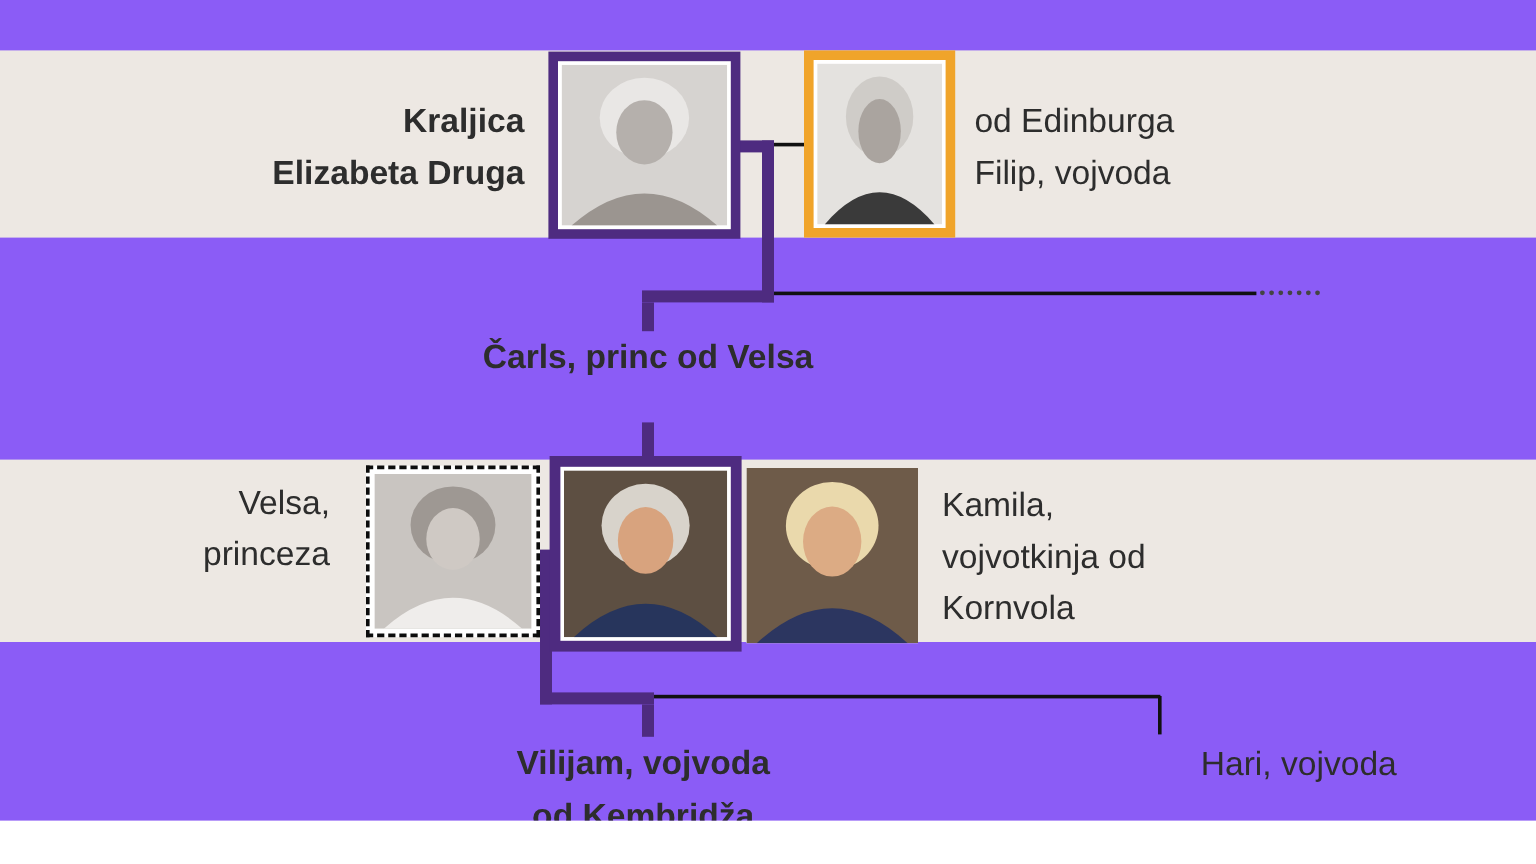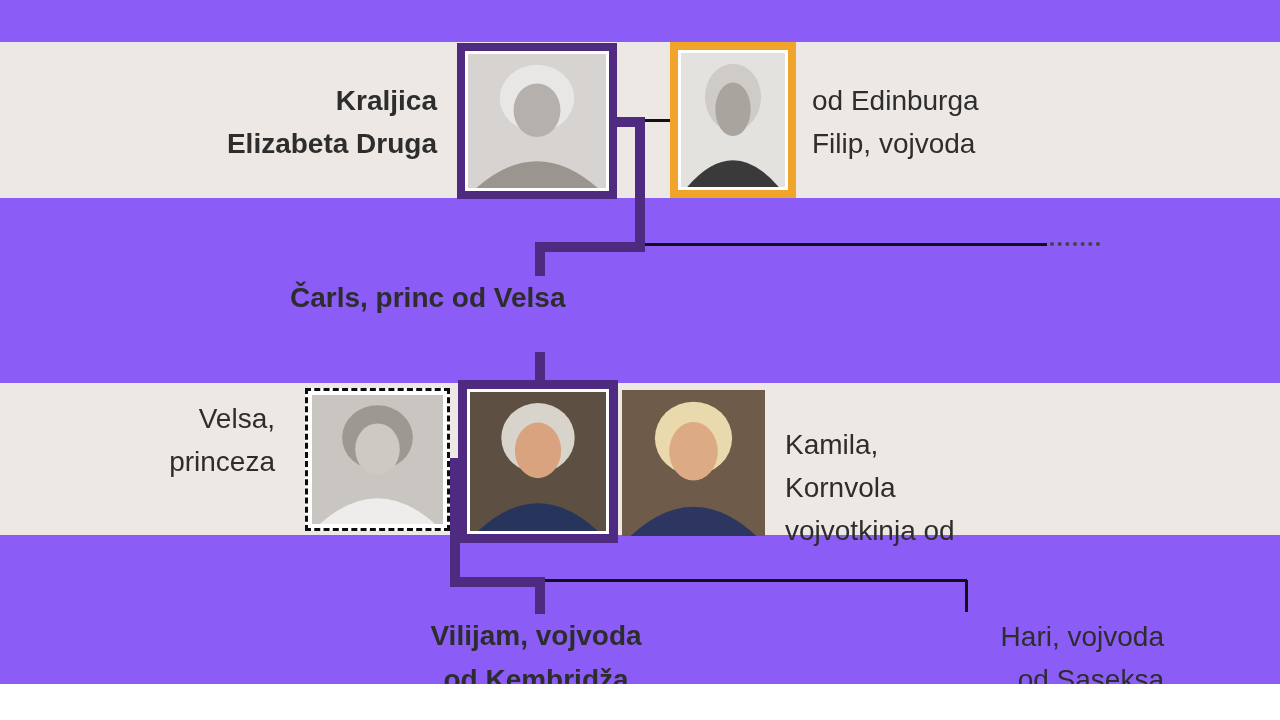--- a/index.html
+++ b/index.html
@@ -35,23 +35,23 @@
   #frame-diana{left:305px;top:388px;width:145px;height:143px;border:3px dashed #0c0c0c;background:#ffffff;padding:4px;}
   #frame-charles{left:458px;top:380px;width:160px;height:163px;background:var(--purple);padding:9px;}
   #frame-charles .inner{padding:3px;}
   #frame-camilla{left:622px;top:390px;width:143px;height:146px;}
 
   
   .label{position:absolute;font-size:28px;line-height:43px;}
   .label.bold{font-weight:bold;}
   #label-queen{left:97px;top:79px;width:340px;text-align:right;}
   #label-philip{left:812px;top:79px;width:340px;text-align:left;}
-  #label-charles{left:290px;top:281px;width:500px;text-align:left;line-height:34px;}
+  #label-charles{left:290px;top:281px;width:500px;text-align:center;line-height:34px;}
   #label-diana{left:55px;top:397px;width:220px;text-align:right;}
-  #label-camilla{left:785px;top:399px;width:340px;text-align:left;margin-top:24px;}
+  #label-camilla{left:785px;top:399px;width:340px;text-align:left;}
   #label-william{left:336px;top:614px;width:400px;text-align:center;line-height:44px;}
   #label-harry{left:764px;top:615px;width:400px;text-align:right;}
 </style>
 </head>
 <body>
 
 <div id="stage">
 
   <div id="band-top" class="band"></div>
   <div id="band-mid" class="band"></div>
@@ -135,27 +135,26 @@
 
   <div id="label-charles" class="label bold">Čarls, princ od Velsa</div>
 
   <div id="label-diana" class="label">
     <div>Velsa,</div>
     <div>princeza</div>
   </div>
 
   <div id="label-camilla" class="label">
     <div>Kamila,</div>
+    <div>vojvotkinja od</div>
     <div>Kornvola</div>
-    <div>vojvotkinja od</div>
   </div>
 
   <div id="label-william" class="label bold">
     <div>Vilijam, vojvoda</div>
     <div>od Kembridža</div>
   </div>
 
   <div id="label-harry" class="label">
     <div>Hari, vojvoda</div>
-    <div>od Saseksa</div>
   </div>
 
 </div>
 
 </body></html>

